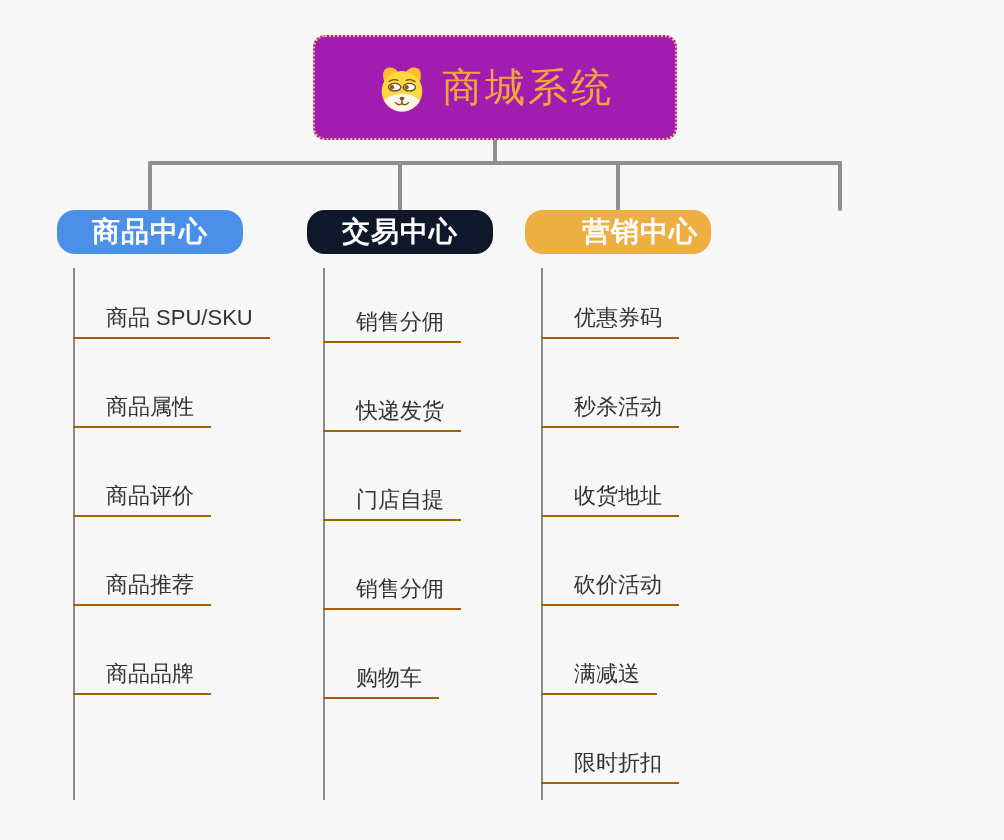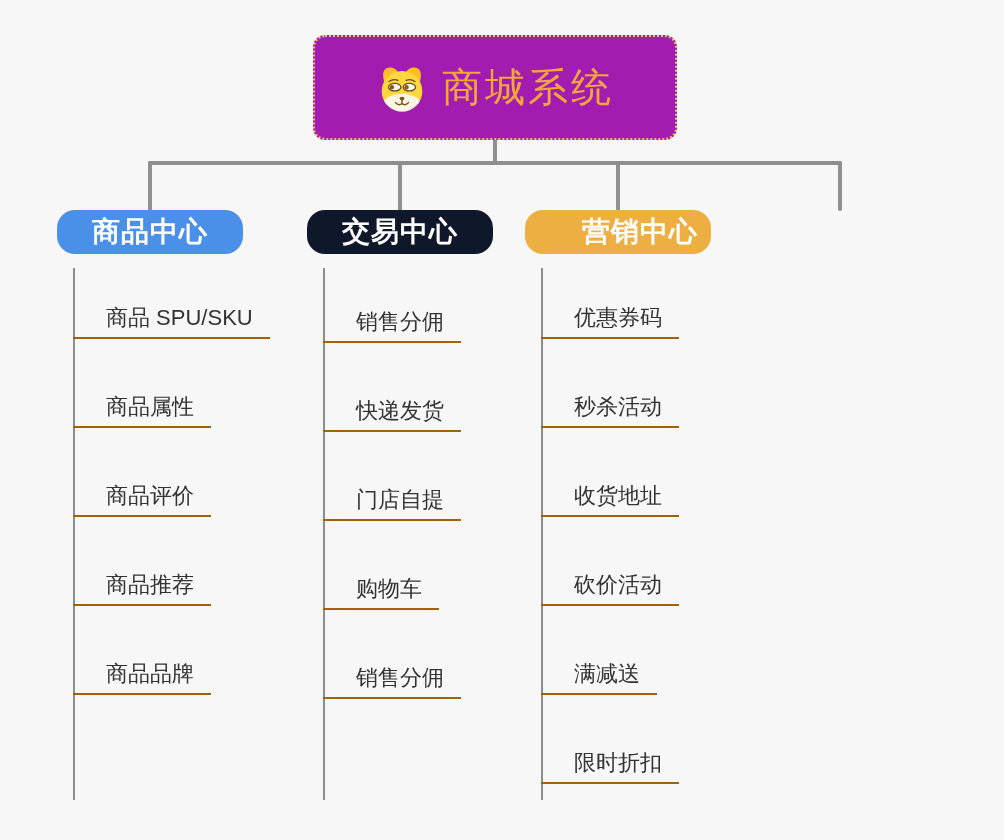--- a/index.html
+++ b/index.html
@@ -139,24 +139,24 @@
       <div class="leaf">
           <span class="leaf-text">销售分佣</span>
         </div>
       <div class="leaf">
           <span class="leaf-text">快递发货</span>
         </div>
       <div class="leaf">
           <span class="leaf-text">门店自提</span>
         </div>
       <div class="leaf">
-          <span class="leaf-text">购物车</span>
+          <span class="leaf-text">销售分佣</span>
         </div>
       <div class="leaf">
-          <span class="leaf-text">销售分佣</span>
+          <span class="leaf-text">购物车</span>
         </div>
     </div>
   </div>
 
   <div class="column c2">
     <div class="branch-header" style="background-color: rgb(237, 174, 66); padding-left: 44px;">营销中心</div>
     <div class="trunk"></div>
     <div class="leaves">
       <div class="leaf first">
           <span class="leaf-text">优惠券码</span>

